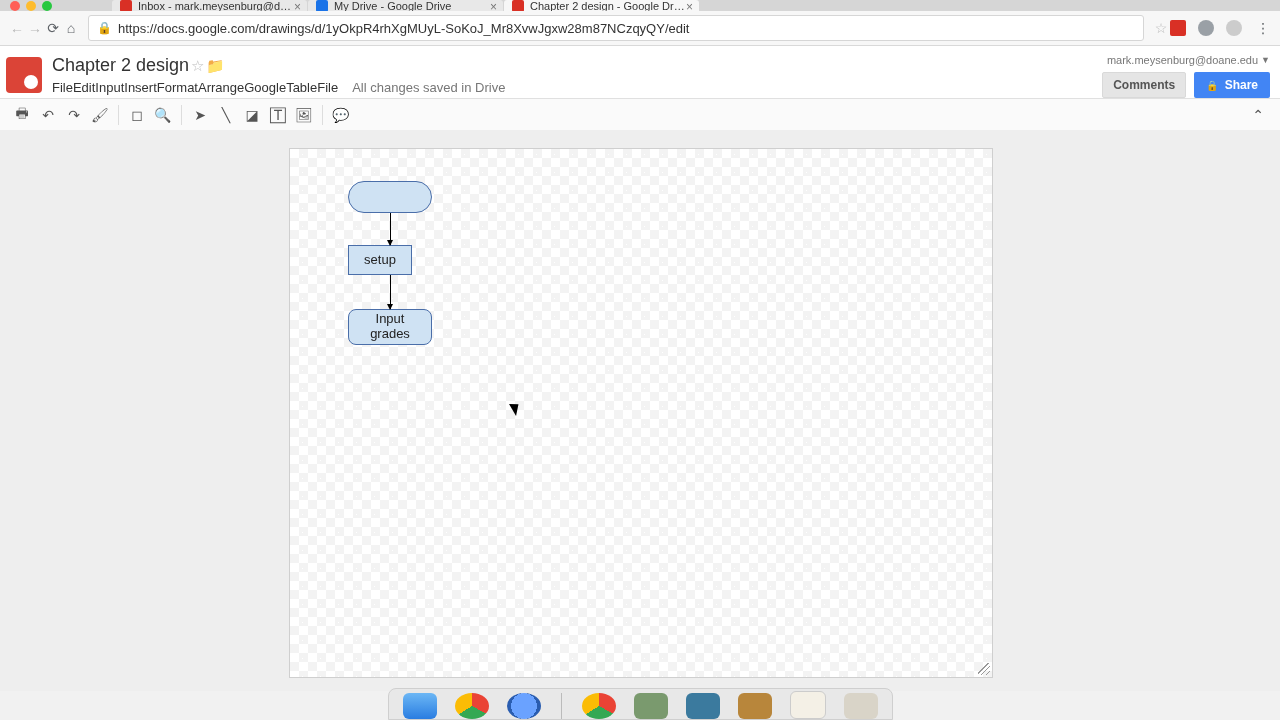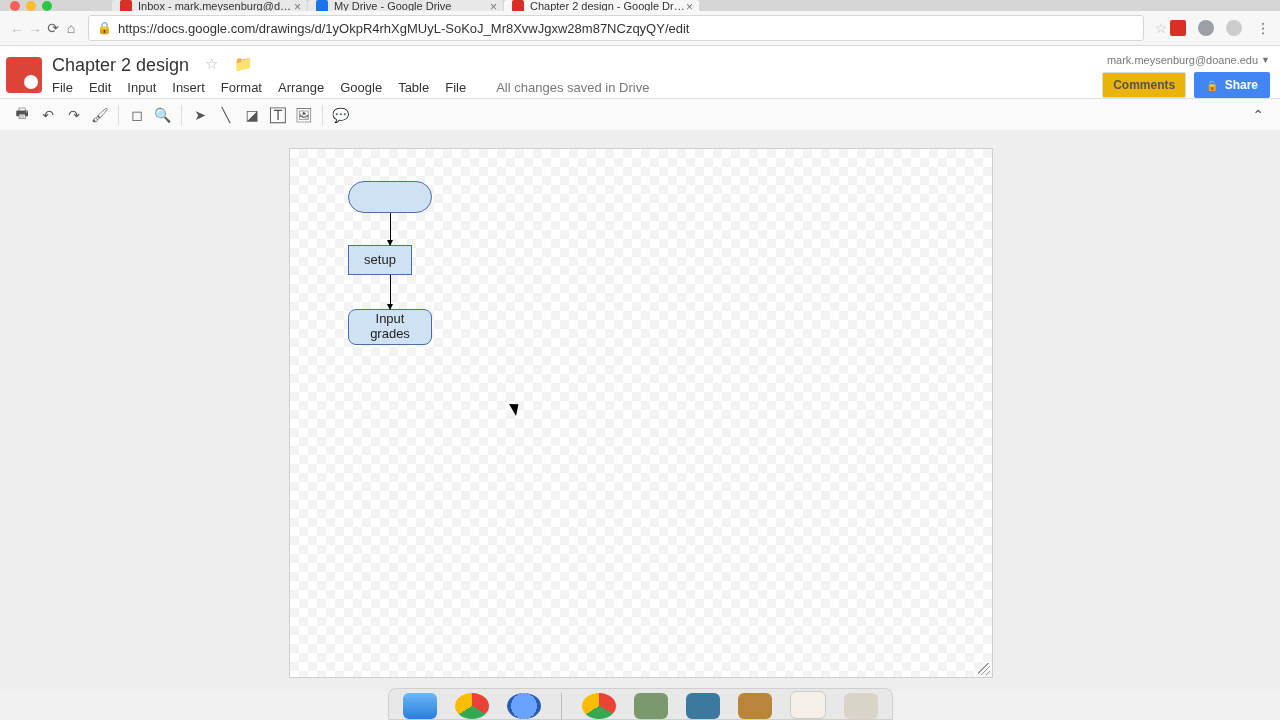--- a/index.html
+++ b/index.html
@@ -51,31 +51,31 @@
   }
   .doc-logo {
     width:36px; height:36px; border-radius:4px; background:#db4437;
     position:relative; margin-right:10px; flex:0 0 auto;
   }
   .doc-logo::after{
     content:""; position:absolute; right:4px; bottom:4px; width:14px; height:14px;
     background:#fff; border-radius:50%;
   }
   .doc-title-block { flex:1; }
-  .doc-title-row { display:flex; gap:16px; }
+  .doc-title-row { display:flex; align-items:center; gap:2px; }
   .doc-title { font-size:18px; color:#333; }
   .star, .folder { color:#bdbdbd; font-size:15px; cursor:pointer;}
-  .menu-bar { display:flex; gap:16px; font-size:13px; color:#333; margin-top:4px; align-items:center;}
+  .menu-bar { display:flex; font-size:13px; color:#333; margin-top:4px; align-items:center;}
   .menu-bar .save-status { margin-left:14px; color:#777; }
   .header-right { display:flex; flex-direction:column; align-items:flex-end; gap:6px; padding-top:2px;}
   .user-email { font-size:11px; color:#777; display:flex; align-items:center; gap:3px;}
   .user-email .caret{ font-size:9px;}
   .header-buttons { display:flex; gap:8px; }
   .btn-comments {
-    background:#eab308; border:1px solid #d9d9d9; border-radius:2px;
+    background:#e5e5e5; border:1px solid #d9d9d9; border-radius:2px;
     font-size:12px; font-weight:bold; color:#555; padding:5px 10px; cursor:pointer;
   }
   .btn-share {
     background:#4285f4; color:#fff; font-weight:bold; font-size:12px;
     border-radius:2px; padding:5px 12px; display:flex; align-items:center; gap:6px; cursor:pointer;
   }
   .btn-share .lock-s{ font-size:10px;}
 
   .toolbar {
     height:32px; border-top:1px solid #e0e0e0; border-bottom:1px solid #e0e0e0;

